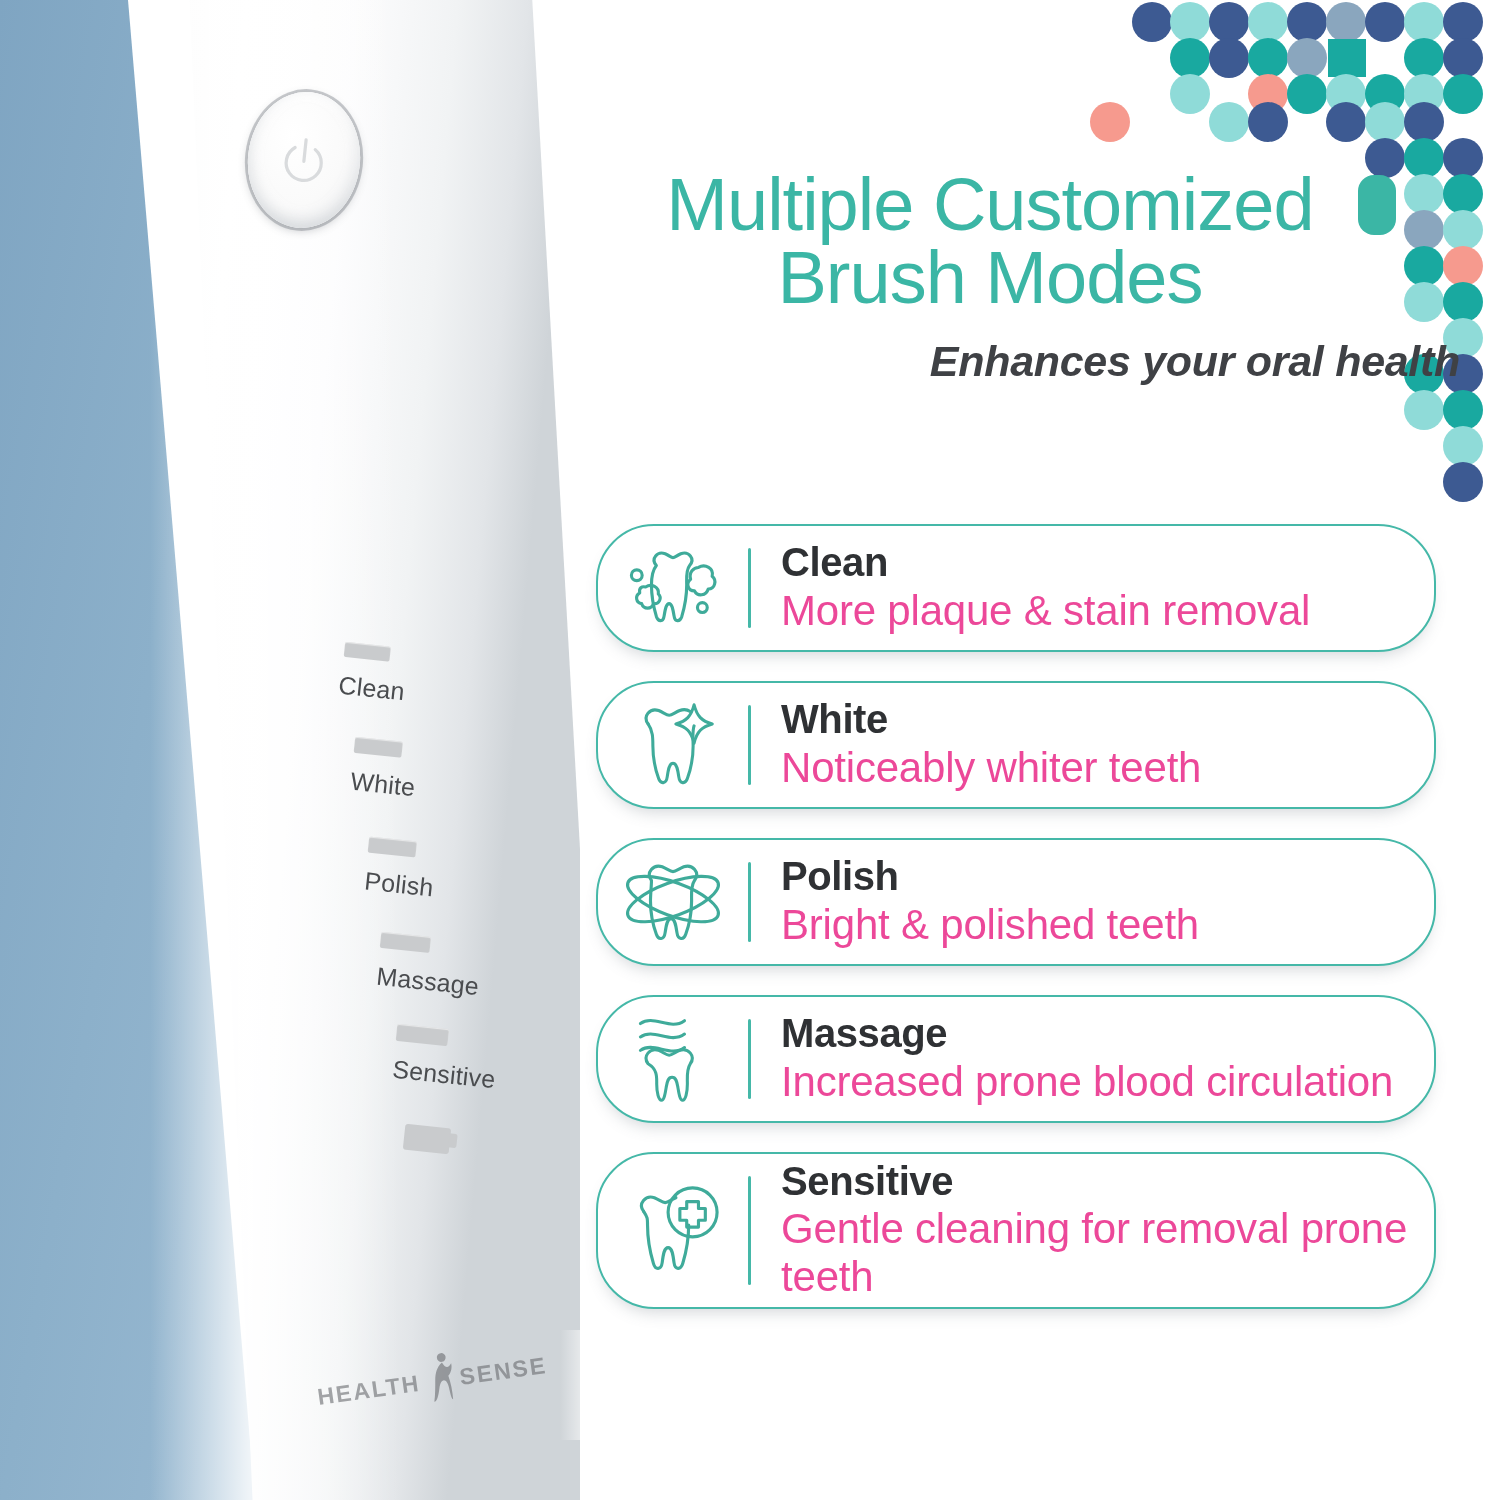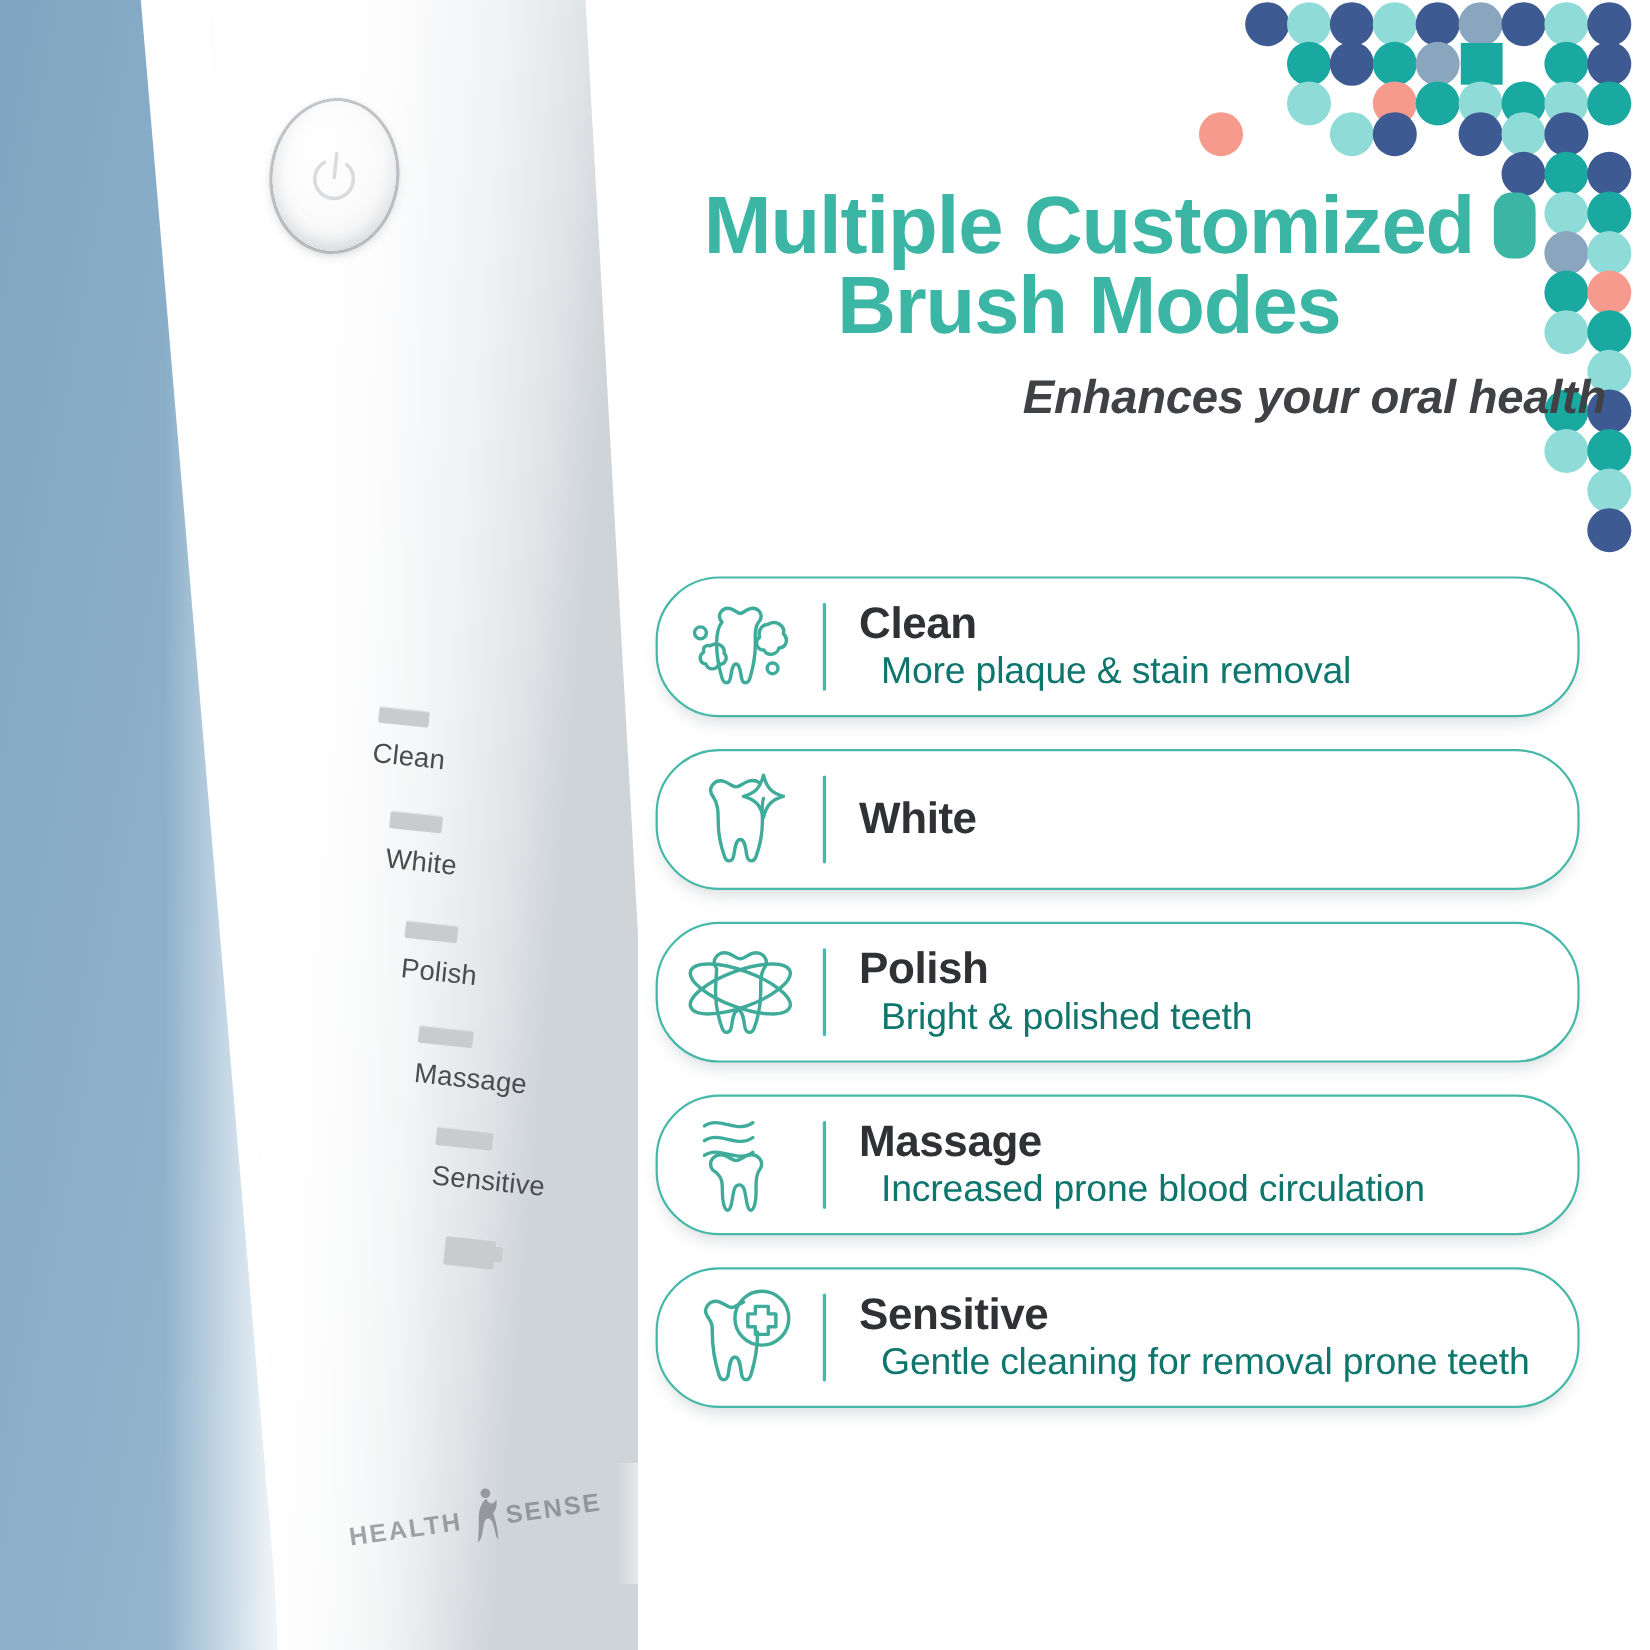--- a/index.html
+++ b/index.html
@@ -92,21 +92,21 @@
   
   #dot-pattern{position:absolute;right:0;top:0;width:420px;height:560px;}
 
   
   #content{
     position:absolute;left:520px;top:0;width:980px;height:1500px;
   }
   #headline{
     margin:0;padding:168px 40px 0 0;
     text-align:center;
-    font-size:74px;line-height:.99;font-weight:700;
+    font-size:74px;line-height:.99;font-weight:400;
     color:#3bb6a5;letter-spacing:-1px;
   }
   #headline .hl-line{display:block;}
   #subheadline{
     margin:22px 40px 0 0;text-align:right;
     font-size:43px;font-style:italic;font-weight:600;
     color:#3f4145;letter-spacing:-.3px;
   }
 
   #cards{
@@ -128,23 +128,22 @@
   .card-divider{
     width:3px;align-self:stretch;margin:16px 0;
     background:#45b8a8;border-radius:2px;flex:0 0 3px;
   }
   .card-text{padding:0 26px 0 30px;}
   .card-title{
     font-size:40px;font-weight:700;color:#2f3134;line-height:1.08;
     letter-spacing:-.4px;
   }
   .card-desc{
-    font-size:34px;color:#0f766e;line-height:1.14;letter-spacing:-.2px;
+    font-size:42px;color:#ec4899;line-height:1.14;letter-spacing:-.2px;
     margin-top:2px;
-    margin-left:20px;
   }
 </style>
 </head>
 <body>
 
 <div id="product-panel">
 
   <div id="blue-backdrop"></div>
 
   <div id="brush-body"></div>
@@ -324,20 +323,21 @@
                      C61 89 55 89 54 81 C53 74 52 67 48 67 C44 67 43 74 42 81
                      C41 89 35 89 33 83 C29 72 27 61 27 49 C27 41 27 33 22 26"></path>
             <path d="M70 6 C73 18 78 23 89 26 C78 29 73 34 70 46 C67 34 62 29 51 26
                      C62 23 67 18 70 6 Z"></path>
           </g>
         </svg>
       </div>
       <div class="card-divider"></div>
       <div class="card-text">
         <div class="card-title">White</div>
+        <div class="card-desc">Noticeably whiter teeth</div>
       </div>
     </div>
 
     <div class="mode-card">
       <div class="card-icon">
         <svg width="104" height="94" viewBox="0 0 106 96">
           <g fill="none" stroke="#3fab9a" stroke-width="3.2" stroke-linecap="round" stroke-linejoin="round">
             <path d="M31 26 C25 18 33 9 42 12 C47 14 50 17 53 17 C56 17 59 14 64 12
                      C73 9 81 18 75 26 C71 32 72 40 72 47 C72 59 70 70 66 81
                      C64 87 58 87 57 79 C56 72 55 65 51 65 C47 65 46 72 45 79

